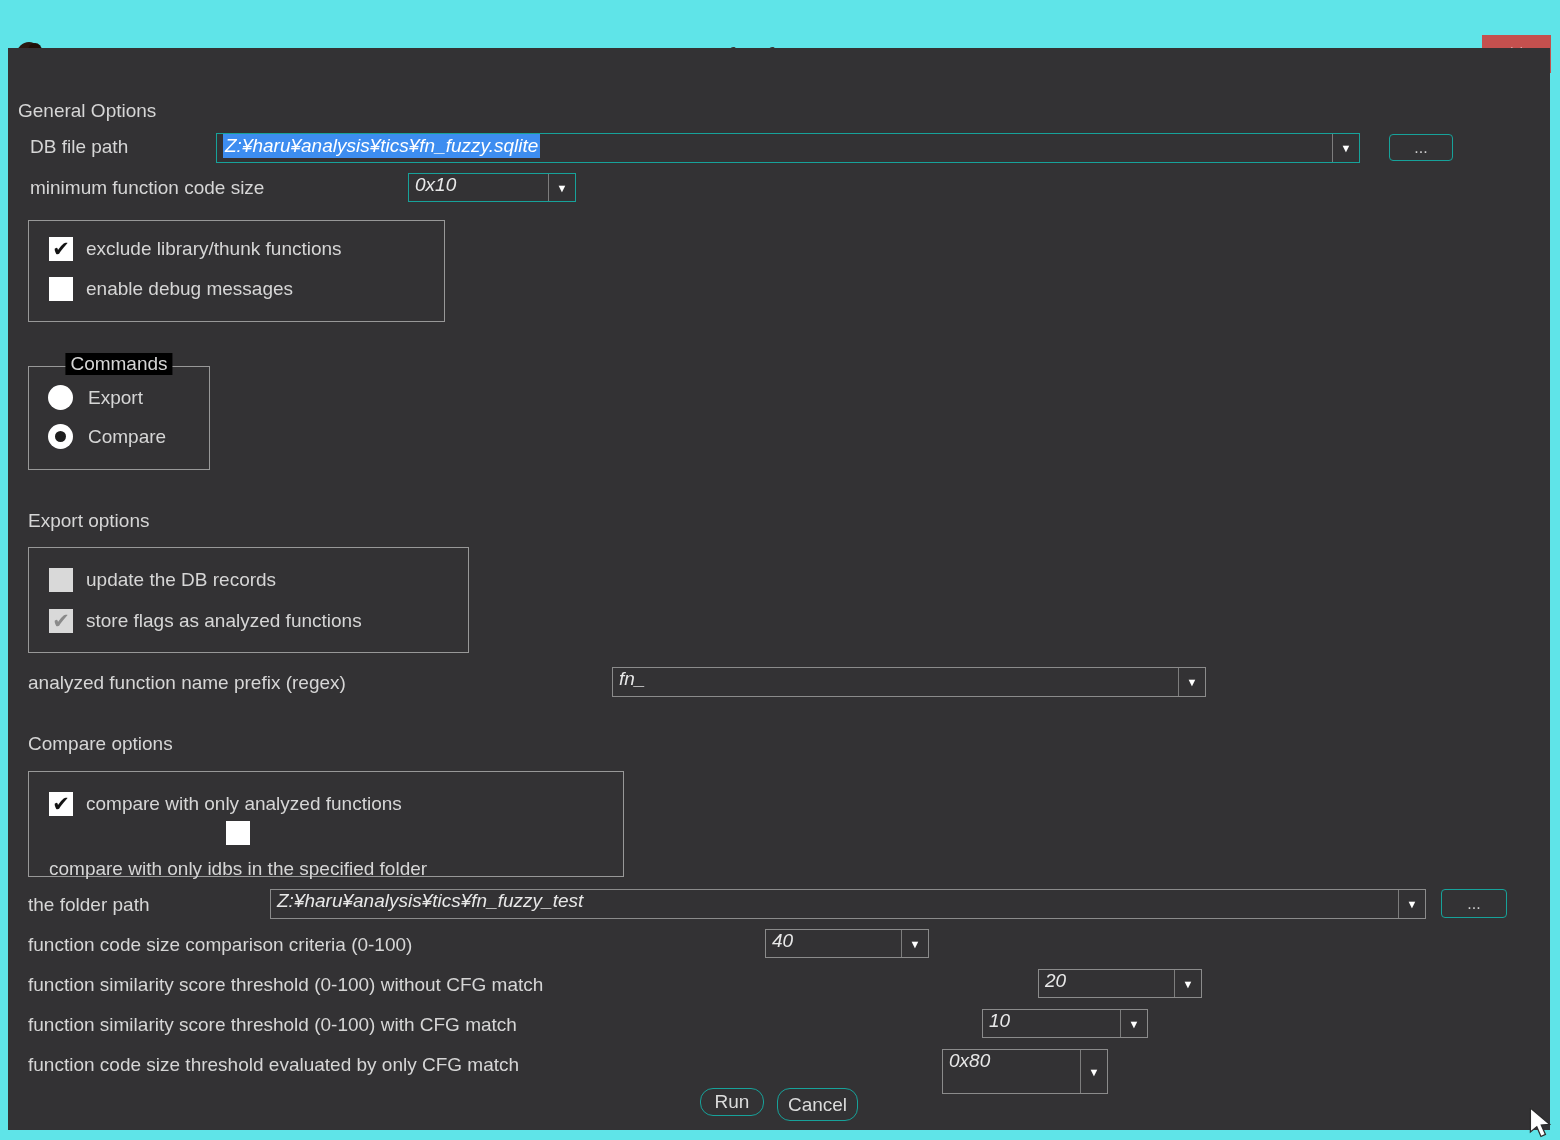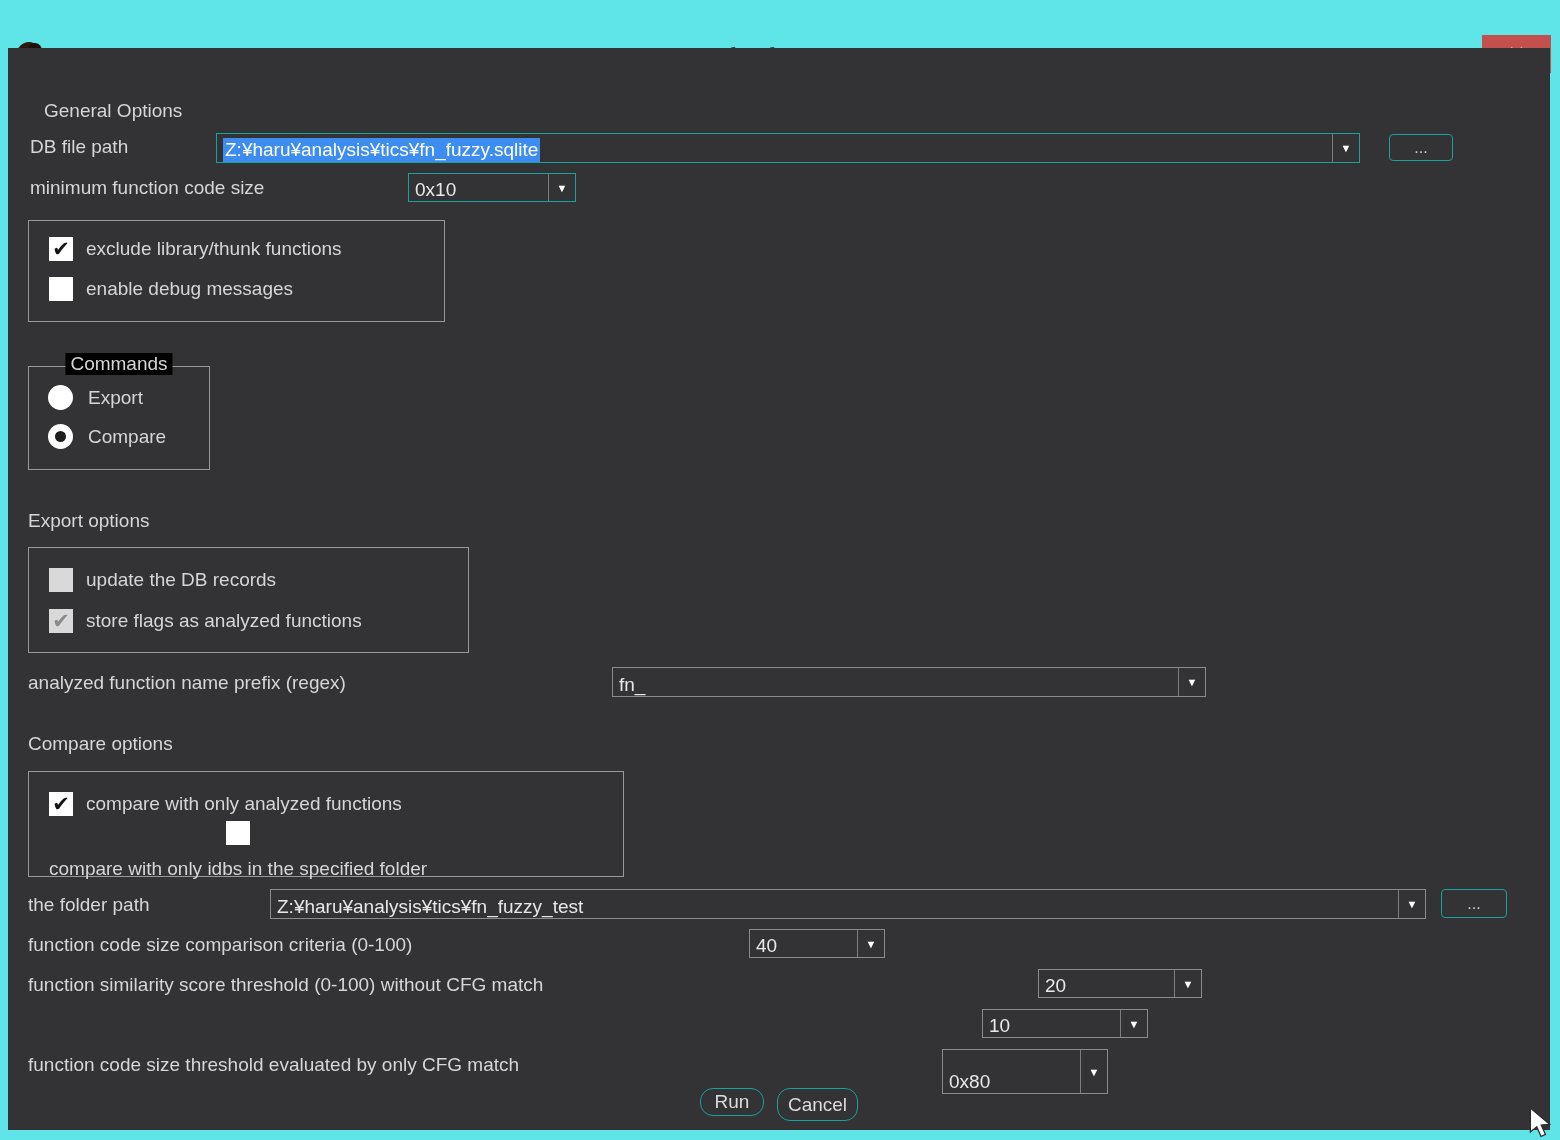--- a/index.html
+++ b/index.html
@@ -31,22 +31,22 @@
   .lbl{position:absolute;line-height:26px;white-space:nowrap;}
   .heading{position:absolute;line-height:26px;color:#d6d6d6;white-space:nowrap;}
 
   
   .combo{
     position:absolute;background:#333234;border:1px solid #8b8b8b;
     display:flex;align-items:stretch;box-sizing:border-box;
   }
   .combo.teal{border-color:#17a29a;}
   .combo .val{
-    flex:1;display:flex;align-items:flex-end;padding-left:6px;
-    white-space:nowrap;overflow:hidden;color:#e8e8e8;
+    flex:1;display:flex;align-items:flex-start;padding-left:6px;
+    white-space:nowrap;overflow:hidden;color:#e8e8e8;font-style:italic;
   }
   .combo .val .selhl{background:#3d8df0;color:#ffffff;padding:1px 2px;}
   .combo .arrow{
     width:26px;border-left:1px solid #7d7d7d;display:flex;align-items:center;justify-content:center;
     color:#ffffff;font-size:11px;flex:none;
   }
   .btn-browse{
     position:absolute;border:1px solid #17a29a;border-radius:4px;background:#333234;
     color:#cfcfcf;display:flex;align-items:center;justify-content:center;
     font-size:16px;box-sizing:border-box;cursor:pointer;line-height:10px;
@@ -97,21 +97,21 @@
       <ellipse cx="9.5" cy="14.5" rx="1.2" ry="1.4" fill="#3a2418"></ellipse>
     </svg>
     <div class="win-title">fn_fuzzy</div>
     <div class="close-btn">
       <span>✕</span>
     </div>
   </div>
 
   <div class="content">
 
-    <div class="heading" style="left:36px;top:50px;">General Options</div>
+    <div class="heading" style="left:10px;top:50px;">General Options</div>
 
     <div class="lbl" style="left:22px;top:86px;">DB file path</div>
     <div class="combo teal" style="left:208px;top:85px;width:1144px;height:30px;">
       <span class="val">
           <span class="selhl">Z:¥haru¥analysis¥tics¥fn_fuzzy.sqlite</span>
         </span>
       <span class="arrow">
           <span>▼</span>
         </span>
     </div>
@@ -193,35 +193,36 @@
     <div class="lbl" style="left:20px;top:844px;">the folder path</div>
     <div class="combo" style="left:262px;top:841px;width:1156px;height:30px;">
       <span class="val">Z:¥haru¥analysis¥tics¥fn_fuzzy_test</span>
       <span class="arrow">
           <span>▼</span>
         </span>
     </div>
     <div class="btn-browse" style="left:1433px;top:841px;width:66px;height:29px;">...</div>
 
     <div class="lbl" style="left:20px;top:884px;">function code size comparison criteria (0-100)</div>
-    <div class="combo" style="left:741px;top:881px;width:136px;height:29px;">
+    <div class="combo" style="left:757px;top:881px;width:164px;height:29px;">
       <span class="val">40</span>
       <span class="arrow">
           <span>▼</span>
         </span>
     </div>
 
     <div class="lbl" style="left:20px;top:924px;">function similarity score threshold (0-100) without CFG match</div>
     <div class="combo" style="left:1030px;top:921px;width:164px;height:29px;">
       <span class="val">20</span>
       <span class="arrow">
           <span>▼</span>
         </span>
     </div>
 
+    <div class="lbl" style="left:20px;top:964px;">function similarity score threshold (0-100) with CFG match</div>
     <div class="combo" style="left:974px;top:961px;width:166px;height:29px;">
       <span class="val">10</span>
       <span class="arrow">
           <span>▼</span>
         </span>
     </div>
 
     <div class="lbl" style="left:20px;top:1004px;">function code size threshold evaluated by only CFG match</div>
     <div class="combo" style="left:934px;top:1001px;width:166px;height:45px;">
       <span class="val">0x80</span>

